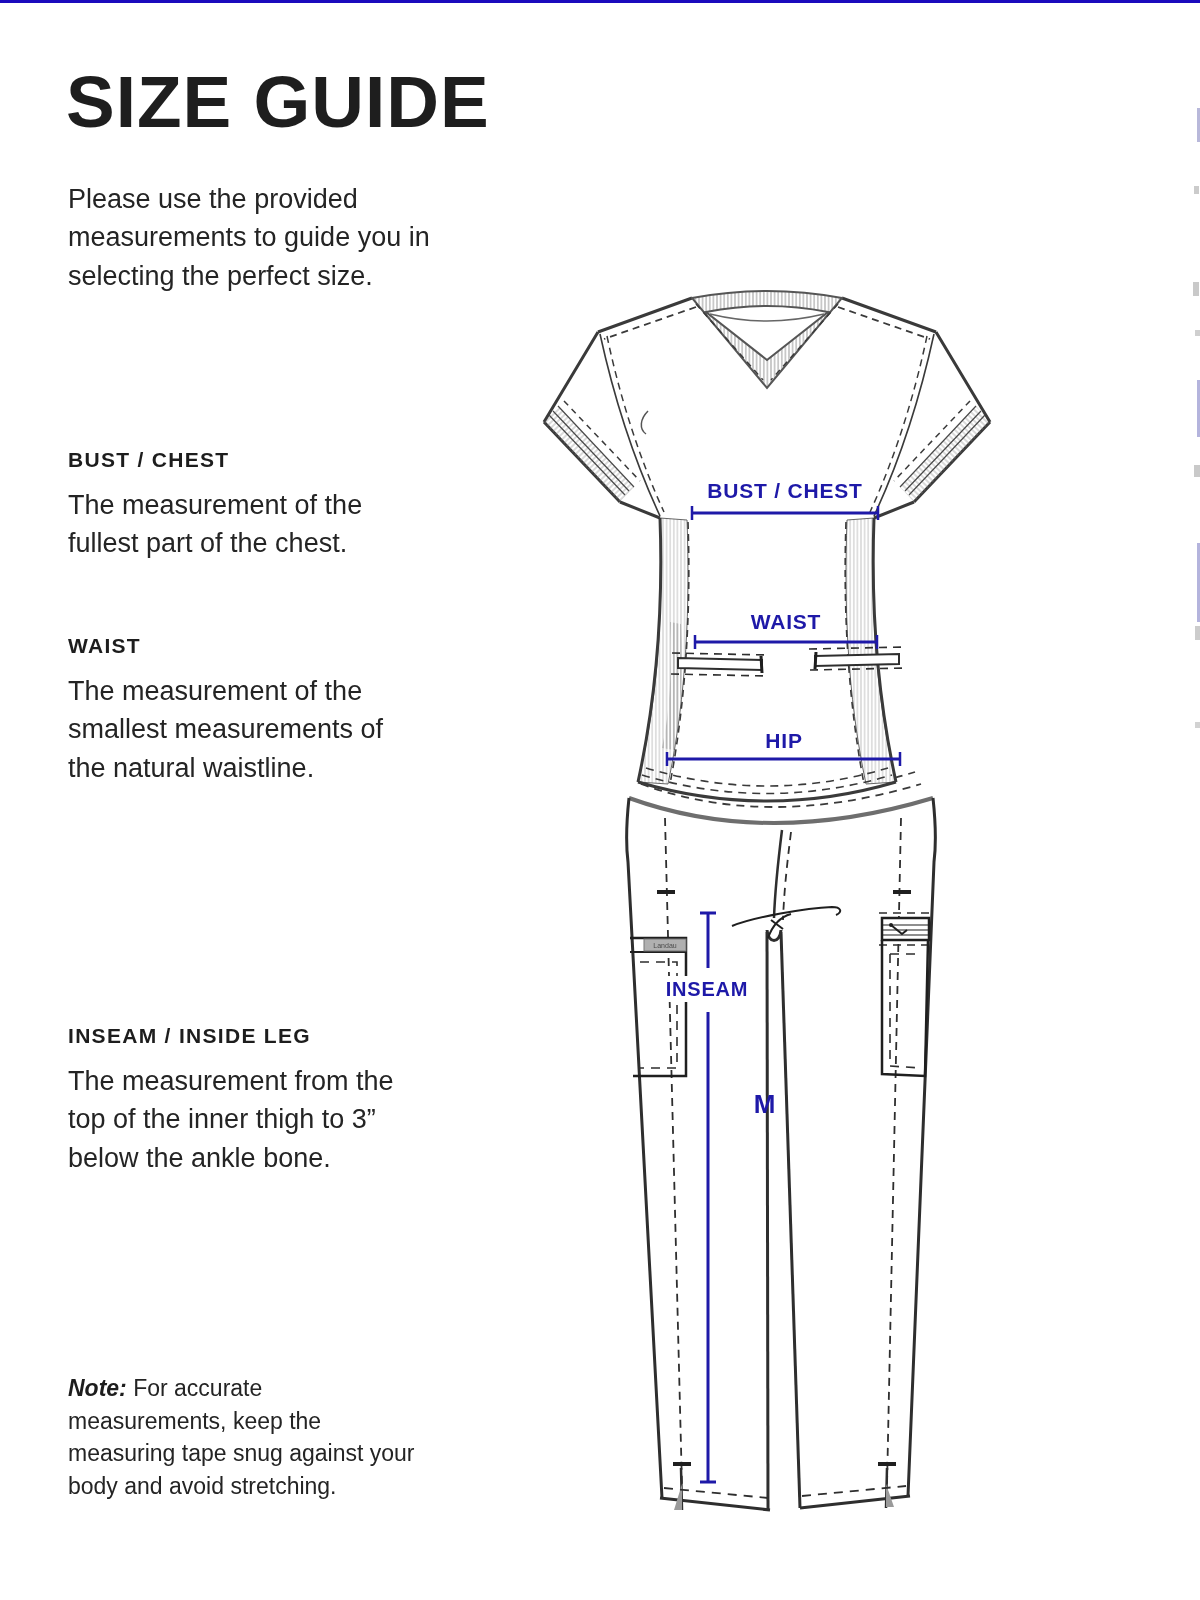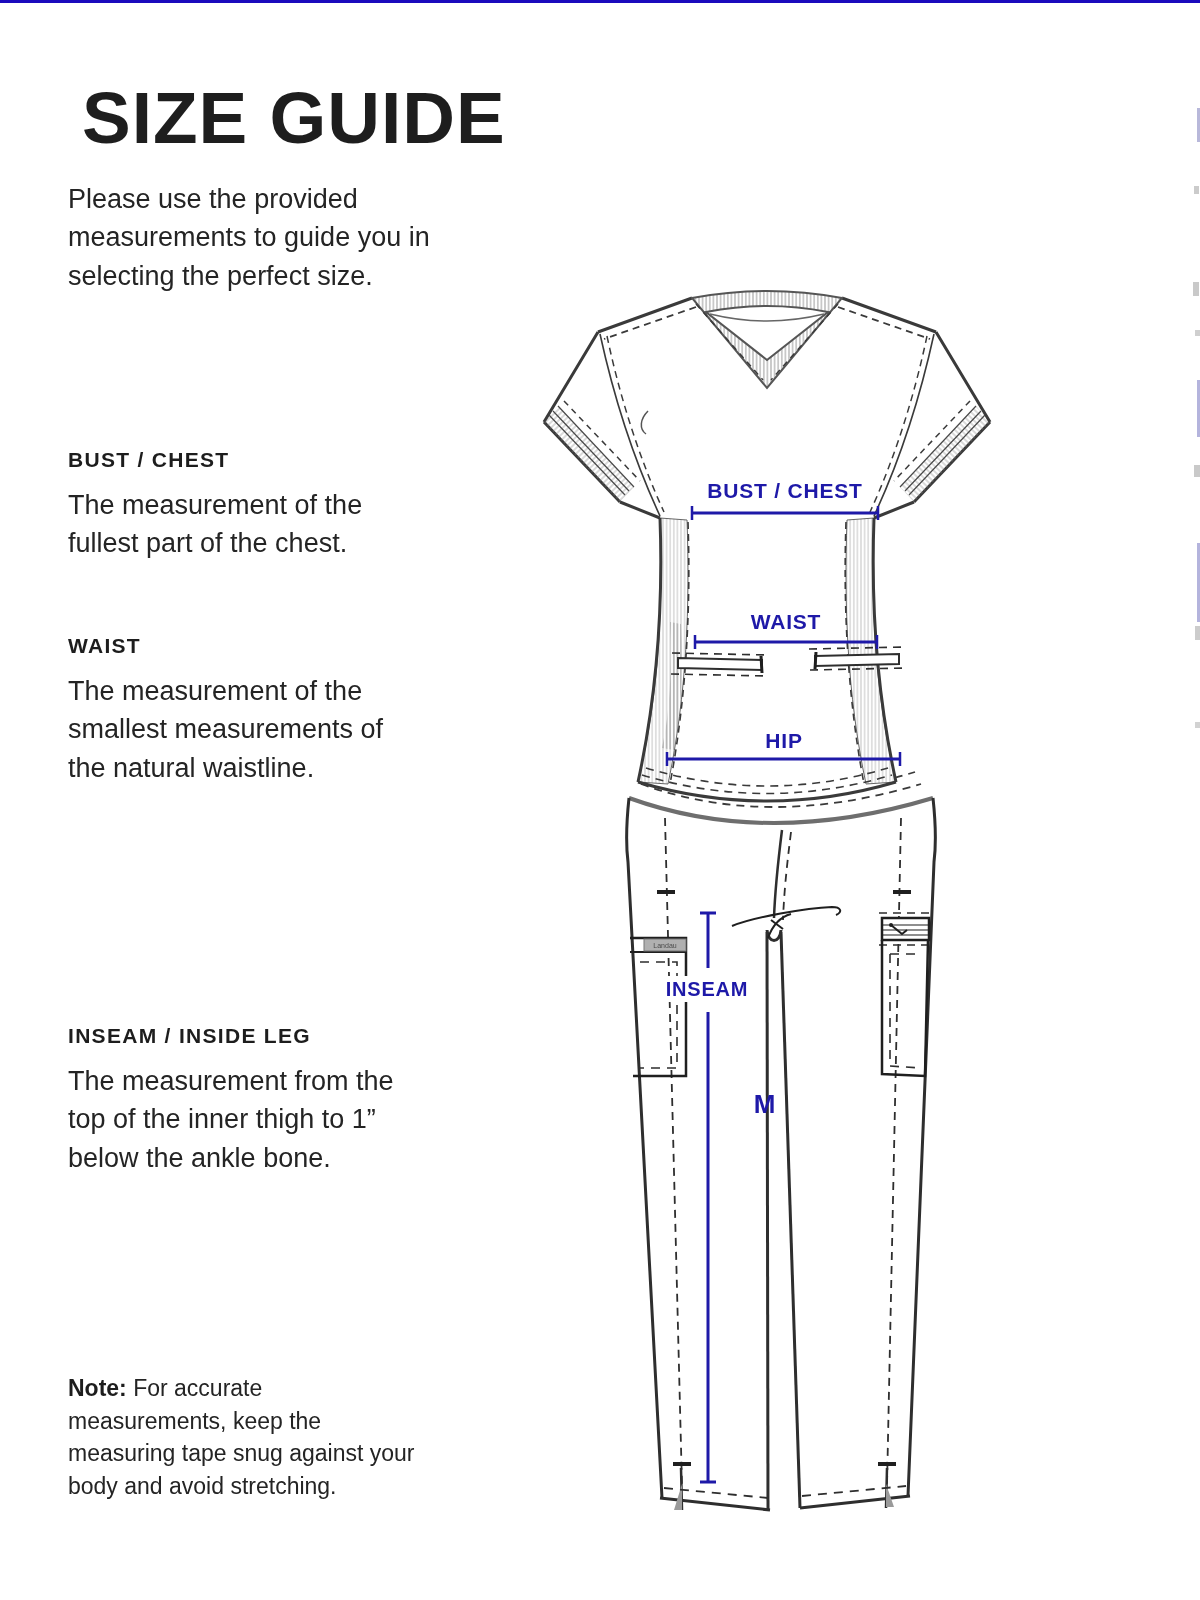--- a/index.html
+++ b/index.html
@@ -2,42 +2,42 @@
 <html><head>
 <meta charset="utf-8">
 <style>
   html,body{margin:0;padding:0;}
   body{
     width:1200px;height:1600px;position:relative;background:#ffffff;
     font-family:"Liberation Sans", sans-serif;color:#242424;overflow:hidden;
   }
   .top-border{position:absolute;top:0;left:0;width:1200px;height:3px;background:#1b0abd;}
   .page-title{
-    position:absolute;left:66px;top:60px;margin:16px;
+    position:absolute;left:66px;top:60px;margin:0;
     font-size:73px;font-weight:bold;letter-spacing:1px;color:#1e1e1e;
   }
   .intro{
     position:absolute;left:68px;top:180px;width:432px;margin:0;
     font-size:27px;line-height:1.42;color:#242424;
   }
   .sec{position:absolute;left:68px;}
   .sec h3{
     margin:0 0 14px 0;font-size:21px;font-weight:bold;
     letter-spacing:1.3px;color:#1d1d1d;
   }
   .sec p{margin:0;font-size:27px;line-height:1.42;color:#242424;}
   .sec-bust{top:448px;}   .sec-bust p{width:325px;}
   .sec-waist{top:634px;}  .sec-waist p{width:325px;}
   .sec-hips{top:820px;}   .sec-hips p{width:372px;}
   .sec-inseam{top:1024px;}.sec-inseam p{width:332px;}
   .note{
     position:absolute;left:68px;top:1372px;width:355px;margin:0;
     font-size:23px;line-height:1.42;color:#242424;
   }
-  .note b{font-weight:bold;color:#1d1d1d;}
+  .note b{font-weight:bold;color:#1d1d1d;font-style:italic;}
   .garment{position:absolute;left:510px;top:270px;width:520px;height:1280px;}
   .edge-mark{position:absolute;pointer-events:none;}
   svg text.blue-label{
     font-family:"Liberation Sans", sans-serif;font-weight:bold;
     letter-spacing:0.8px;
   }
   svg text.tag-label{font-family:"Liberation Sans", sans-serif;}
 </style>
 </head>
 <body>
@@ -56,21 +56,21 @@
 <div class="sec sec-waist">
   <h3>WAIST</h3>
   <p>The measurement of the smallest measurements of the natural waistline.</p>
 </div>
 
 <div class="sec sec-hips">
 </div>
 
 <div class="sec sec-inseam">
   <h3>INSEAM / INSIDE LEG</h3>
-  <p>The measurement from the top of the inner thigh to 1” below the ankle bone.</p>
+  <p>The measurement from the top of the inner thigh to 3” below the ankle bone.</p>
 </div>
 
 <p class="note"><b>Note:</b> <span>For accurate measurements, keep the measuring tape snug against your body and avoid stretching.</span></p>
 
 <svg class="garment" viewBox="0 0 520 1280">
   <defs>
     <pattern id="ribV" patternUnits="userSpaceOnUse" width="3.6" height="6">
       <line x1="1.8" y1="0" x2="1.8" y2="6" stroke="#8a8a8a" stroke-width="0.9"></line>
     </pattern>
     <pattern id="rib45" patternUnits="userSpaceOnUse" width="4" height="4" patternTransform="rotate(46)">

